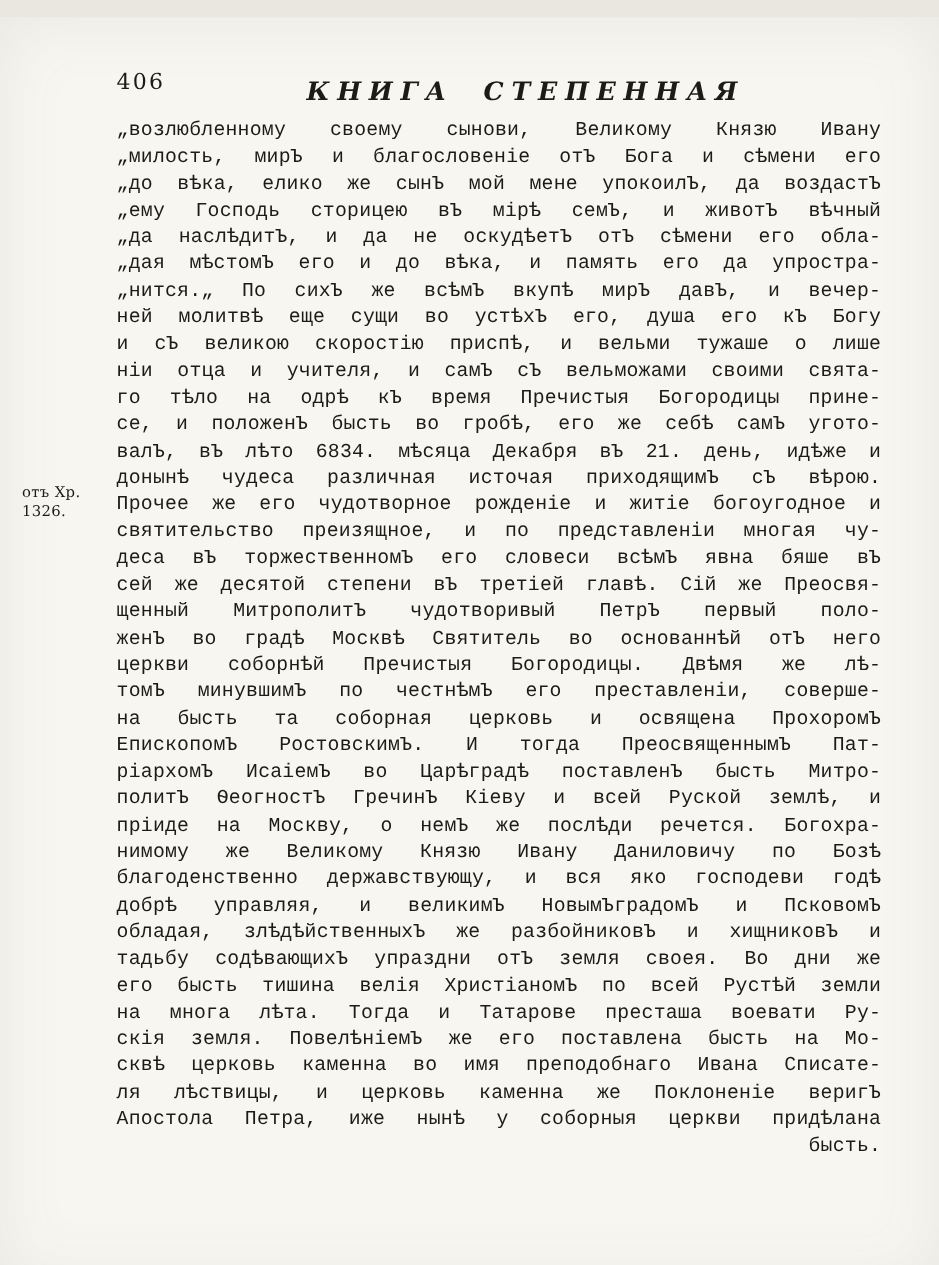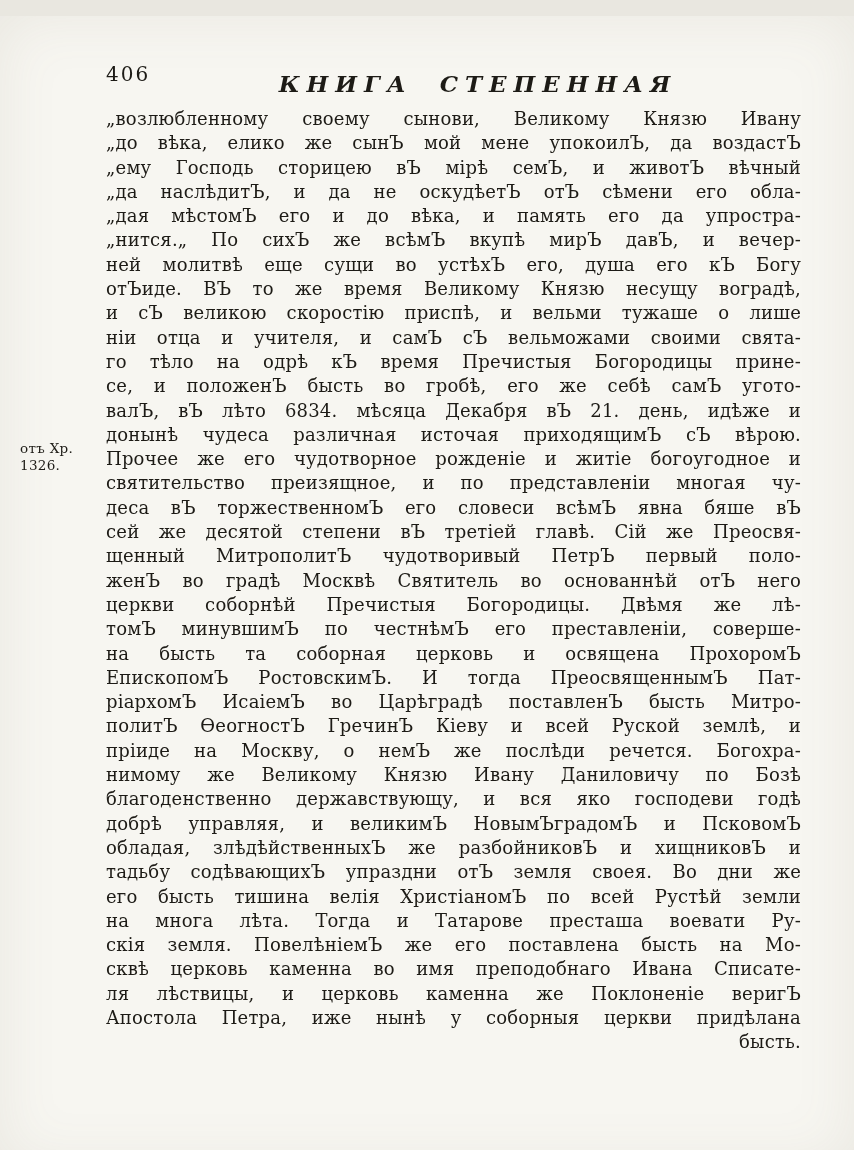--- a/index.html
+++ b/index.html
@@ -61,20 +61,21 @@
     line-height: 17px;
     letter-spacing: 0.3px;
     text-align: left;
   }
   .margin-note span { display: block; }
   .body-text {
     position: absolute;
     left: 106px;
     top: 91px;
     width: 695px;
+    font-family: Liberation Mono, monospace;
   }
   .line {
     font-size: 18px;
     line-height: 24.3px;
     letter-spacing: 0.2px;
     text-align: justify;
     text-align-last: justify;
     white-space: normal;
   }
   .line:last-child {
@@ -92,27 +93,27 @@
     <div class="running-title">КНИГА СТЕПЕННАЯ</div>
   </div>
 
   <div class="margin-note">
     <span>отъ Хр.</span>
     <span>1326.</span>
   </div>
 
   <div class="body-text">
       <div class="line">„возлюбленному своему сынови, Великому Князю Ивану</div>
+      <div class="line">„милость, мирЪ и благословеніе отЪ Бога и сѣмени его</div>
       <div class="line">„до вѣка, елико же сынЪ мой мене упокоилЪ, да воздастЪ</div>
       <div class="line">„ему Господь сторицею вЪ мірѣ семЪ, и животЪ вѣчный</div>
       <div class="line">„да наслѣдитЪ, и да не оскудѣетЪ отЪ сѣмени его обла-</div>
       <div class="line">„дая мѣстомЪ его и до вѣка, и память его да упростра-</div>
       <div class="line">„нится.„ По сихЪ же всѣмЪ вкупѣ мирЪ давЪ, и вечер-</div>
       <div class="line">ней молитвѣ еще сущи во устѣхЪ его, душа его кЪ Богу</div>
-      <div class="line">отЪиде. ВЪ то же время Великому Князю несущу воградѣ,</div>
       <div class="line">и сЪ великою скоростію приспѣ, и вельми тужаше о лише</div>
       <div class="line">ніи отца и учителя, и самЪ сЪ вельможами своими свята-</div>
       <div class="line">го тѣло на одрѣ кЪ время Пречистыя Богородицы прине-</div>
       <div class="line">се, и положенЪ бысть во гробѣ, его же себѣ самЪ угото-</div>
       <div class="line">валЪ, вЪ лѣто 6834. мѣсяца Декабря вЪ 21. день, идѣже и</div>
       <div class="line">донынѣ чудеса различная источая приходящимЪ сЪ вѣрою.</div>
       <div class="line">Прочее же его чудотворное рожденіе и житіе богоугодное и</div>
       <div class="line">святительство преизящное, и по представленіи многая чу-</div>
       <div class="line">деса вЪ торжественномЪ его словеси всѣмЪ явна бяше вЪ</div>
       <div class="line">сей же десятой степени вЪ третіей главѣ. Сій же Преосвя-</div>

